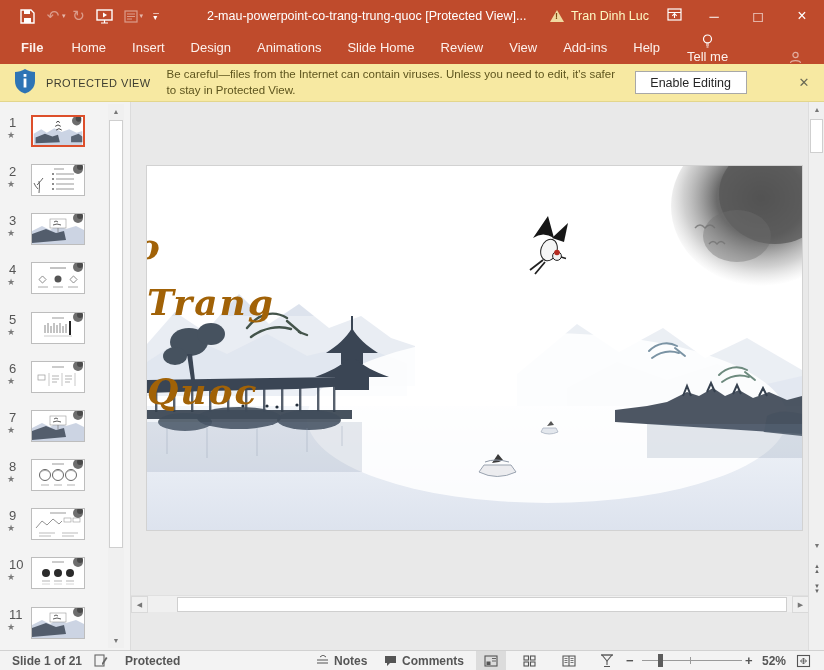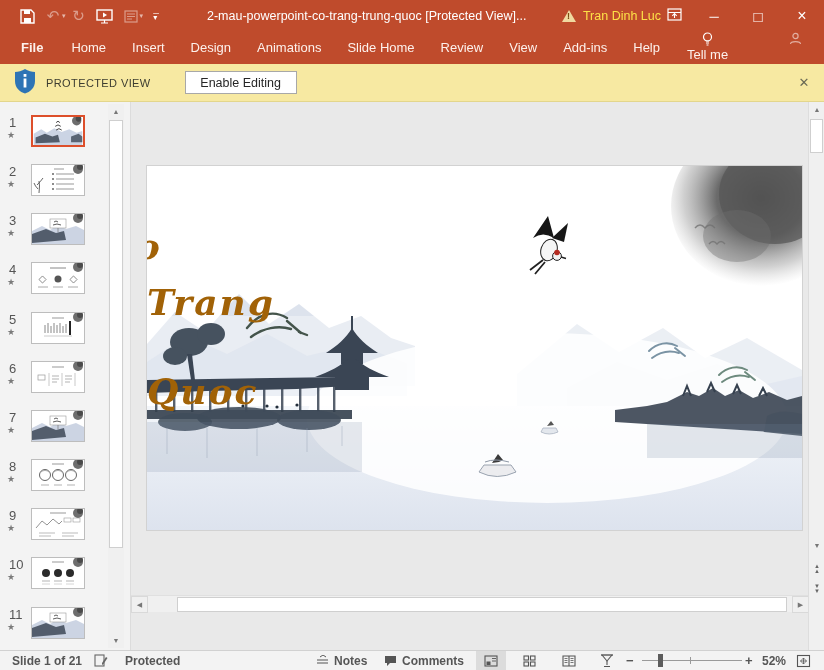--- a/index.html
+++ b/index.html
@@ -9,26 +9,26 @@
   
   .titlebar{position:absolute;left:0;top:0;width:824px;height:32px;background:#bf4b2c;color:#fff;display:flex;align-items:center;}
   .qat{display:flex;align-items:center;margin-left:14px;gap:0;}
   .qat .qbtn{width:26px;height:24px;display:flex;align-items:center;justify-content:center;color:#fff;}
   .dim{opacity:.45;}
   .caret{font-size:7px;margin-left:-4px;opacity:.6;}
   .doc-title{position:absolute;left:207px;top:0;height:32px;line-height:32px;font-size:12.5px;color:#fff;white-space:nowrap;}
   .tb-right{position:absolute;right:0;top:0;height:32px;display:flex;align-items:center;}
   .warn-tri{width:0;height:0;border-left:7px solid transparent;border-right:7px solid transparent;border-bottom:12px solid #f0d9a0;position:relative;margin-right:7px;}
   .warn-tri span{position:absolute;left:-2px;top:1px;font-size:9px;font-weight:bold;color:#7a4b12;}
-  .user-name{font-size:12.5px;color:#fde047;margin-right:6px;}
+  .user-name{font-size:12.5px;color:#fef9c3;margin-right:18px;}
   .winbtn{width:44px;height:32px;display:flex;align-items:center;justify-content:center;color:#fff;font-size:13px;}
   .ribopt{margin-right:10px;}
 
   
-  .tabsrow{position:absolute;left:0;top:32px;width:824px;height:32px;background:#bf4b2c;display:flex;align-items:flex-start;color:#fdf1ec;font-size:13px;}
+  .tabsrow{position:absolute;left:0;top:32px;width:824px;height:32px;background:#bf4b2c;display:flex;align-items:flex-end;color:#fdf1ec;font-size:13px;}
   .rtab{padding:0 13px;height:32px;line-height:32px;cursor:default;white-space:nowrap;}
   .rtab:first-child{margin-left:6px;padding:0 15px;font-weight:bold;}
   .tellme{display:flex;align-items:center;margin-left:14px;flex-direction:column;}
   .sharebox{display:flex;align-items:center;gap:6px;margin-left:auto;margin-right:22px;opacity:.55;}
 
   
   .pvbar{position:absolute;left:0;top:64px;width:824px;height:38px;background:#f7e9a2;border-bottom:1px solid #e3d68c;display:flex;align-items:center;}
   .shield{margin-left:14px;margin-right:10px;flex:0 0 auto;}
   .pv-label{font-size:11px;letter-spacing:.4px;color:#3c3c30;margin-right:16px;white-space:nowrap;}
   .pv-msg{font-size:11.5px;color:#5e551e;width:450px;line-height:1.35;}
@@ -151,20 +151,21 @@
 
   <div class="pvbar">
     <span class="shield">
       <svg width="22" height="26" viewBox="0 0 22 26">
           <path d="M11,1 C14,3 18,4 21,4 L21,13 C21,20 16,24 11,25.5 C6,24 1,20 1,13 L1,4 C4,4 8,3 11,1 Z" fill="#2e74b5"></path>
           <rect x="9.6" y="6" width="2.8" height="2.8" fill="#fff"></rect>
           <rect x="9.6" y="10.5" width="2.8" height="9" fill="#fff"></rect>
         </svg>
     </span>
     <span class="pv-label">PROTECTED VIEW</span>
+    <span class="pv-msg">Be careful—files from the Internet can contain viruses. Unless you need to edit, it's safer to stay in Protected View.</span>
     <span class="pv-btn">Enable Editing</span>
     <span class="pv-close">✕</span>
   </div>
 
   <div class="thumbpanel">
 
     <div class="thumb-row" style="top:13px">
       <span class="t-num">1</span>
       <span class="t-star">★</span>
       <div class="t-box sel">

